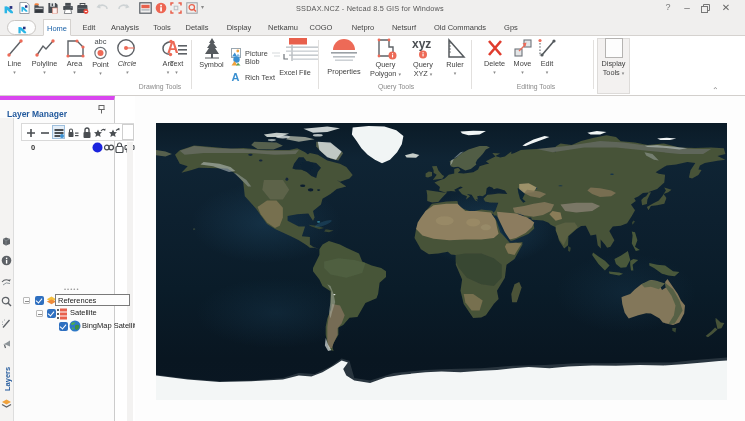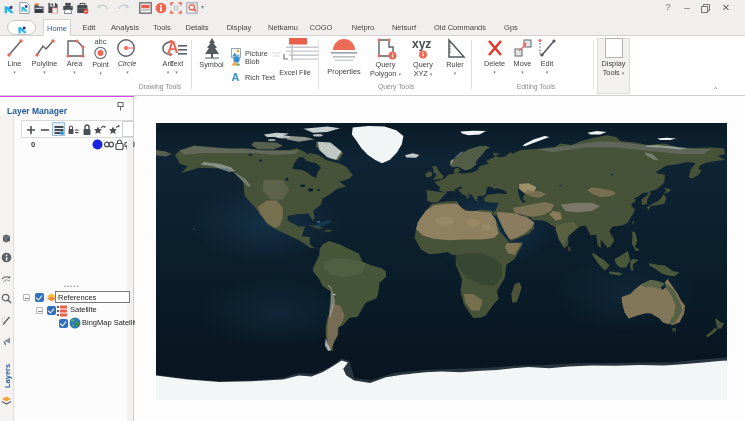--- a/index.html
+++ b/index.html
@@ -23,21 +23,21 @@
 #ribbon { position:absolute; left:0; top:36px; width:745px; height:60px; background:#fff; border-bottom:1px solid #d2cfcc; }
 .rsep { position:absolute; top:4px; height:49px; width:1px; background:#e2e0de; }
 .glabel { position:absolute; top:47px; font-size:6.8px; color:#8a8a8a; text-align:center; }
 .rbtn { position:absolute; top:1px; text-align:center; font-size:7.3px; color:#3f3f3f; }
 .rbtn .lbl { margin-top:1px; line-height:8.5px; }
 .drp { display:block; margin-top:1px; color:#8a8a8a; font-size:5px; line-height:4px; }
 .sbtn { position:absolute; font-size:7.3px; color:#3f3f3f; }
 .chev { position:absolute; left:712px; top:50px; color:#888; font-size:8px; }
 
 
-#panel { position:absolute; left:0; top:96px; width:134px; height:325px; background:#fcfcfc; border-right:1px solid #cccccc; border-top:1px solid #d946ef; }
+#panel { position:absolute; left:0; top:96px; width:115px; height:325px; background:#fcfcfc; border-right:1px solid #cccccc; border-top:4px solid #d946ef; }
 #paneltitle { position:absolute; left:7px; top:9px; font-size:8.5px; font-weight:bold; color:#235a9d; }
 #ptoolbar { position:absolute; left:21px; top:23px; width:113px; height:18px; background:#fff; border:1px solid #d9d9d9; }
 #strip { position:absolute; left:0; top:18px; width:14px; height:307px; background:#f4f3f2; border-right:1px solid #dddddd; }
 .sic { position:absolute; left:1px; width:11px; height:11px; }
 #layers-tab { position:absolute; left:0px; top:258px; width:14px; height:46px; }
 #layers-tab span { position:absolute; left:2.5px; top:33px; transform:rotate(-90deg); transform-origin:0 0; font-size:7.5px; font-weight:bold; color:#235a9d; white-space:nowrap; }
 .cb { position:absolute; width:9px; height:9px; background:#2e6fc0; border-radius:2px; }
 .cb:after { content:""; position:absolute; left:2.2px; top:1px; width:3px; height:5px; border:solid #fff; border-width:0 1.3px 1.3px 0; transform:rotate(40deg); }
 .exp { position:absolute; width:7px; height:7px; background:#fdfdfd; border:1px solid #b9b9b9; border-radius:1px; }
 .exp:after { content:""; position:absolute; left:1px; top:2.5px; width:3.5px; height:1px; background:#8a8a8a; }
@@ -117,20 +117,21 @@
           <path d="M3.5 11 L1 11 L1 8.5"></path>
         </g>
         <rect x="4.2" y="4.2" width="3.6" height="3.6" fill="none" stroke="#b9bfc4"></rect>
       </svg>
     <svg class="qat" style="left:186px" width="12" height="12" viewBox="0 0 12 12">
         <rect x="0.8" y="0.8" width="10.4" height="10.4" fill="none" stroke="#9aa0a5" stroke-width="1"></rect>
         <circle cx="5.8" cy="5.3" r="2.7" fill="none" stroke="#e8604c" stroke-width="1.3"></circle>
         <path d="M7.7 7.2 L10 9.6" stroke="#e8604c" stroke-width="1.4"></path>
       </svg>
     <div style="position:absolute;left:201px;top:6px;width:4px;height:3px;color:#8a8a8a;font-size:6px;line-height:3px;">▾</div>
+    <div id="title-text">SSDAX.NCZ - Netcad 8.5 GIS for Windows</div>
     <div class="winbtn" style="left:661px;">?</div>
     <div class="winbtn" style="left:680px;font-size:10px;">–</div>
     <svg style="position:absolute;left:701px;top:4px" width="9" height="9" viewBox="0 0 9 9">
         <rect x="0.5" y="2.5" width="6" height="6" fill="none" stroke="#777"></rect>
         <path d="M2.5 2.5 L2.5 0.5 L8.5 0.5 L8.5 6.5 L6.5 6.5" fill="none" stroke="#777"></path>
       </svg>
     <div class="winbtn" style="left:719px;font-size:10px;color:#666;">✕</div>
   </div>
 
   <div id="tabrow">

